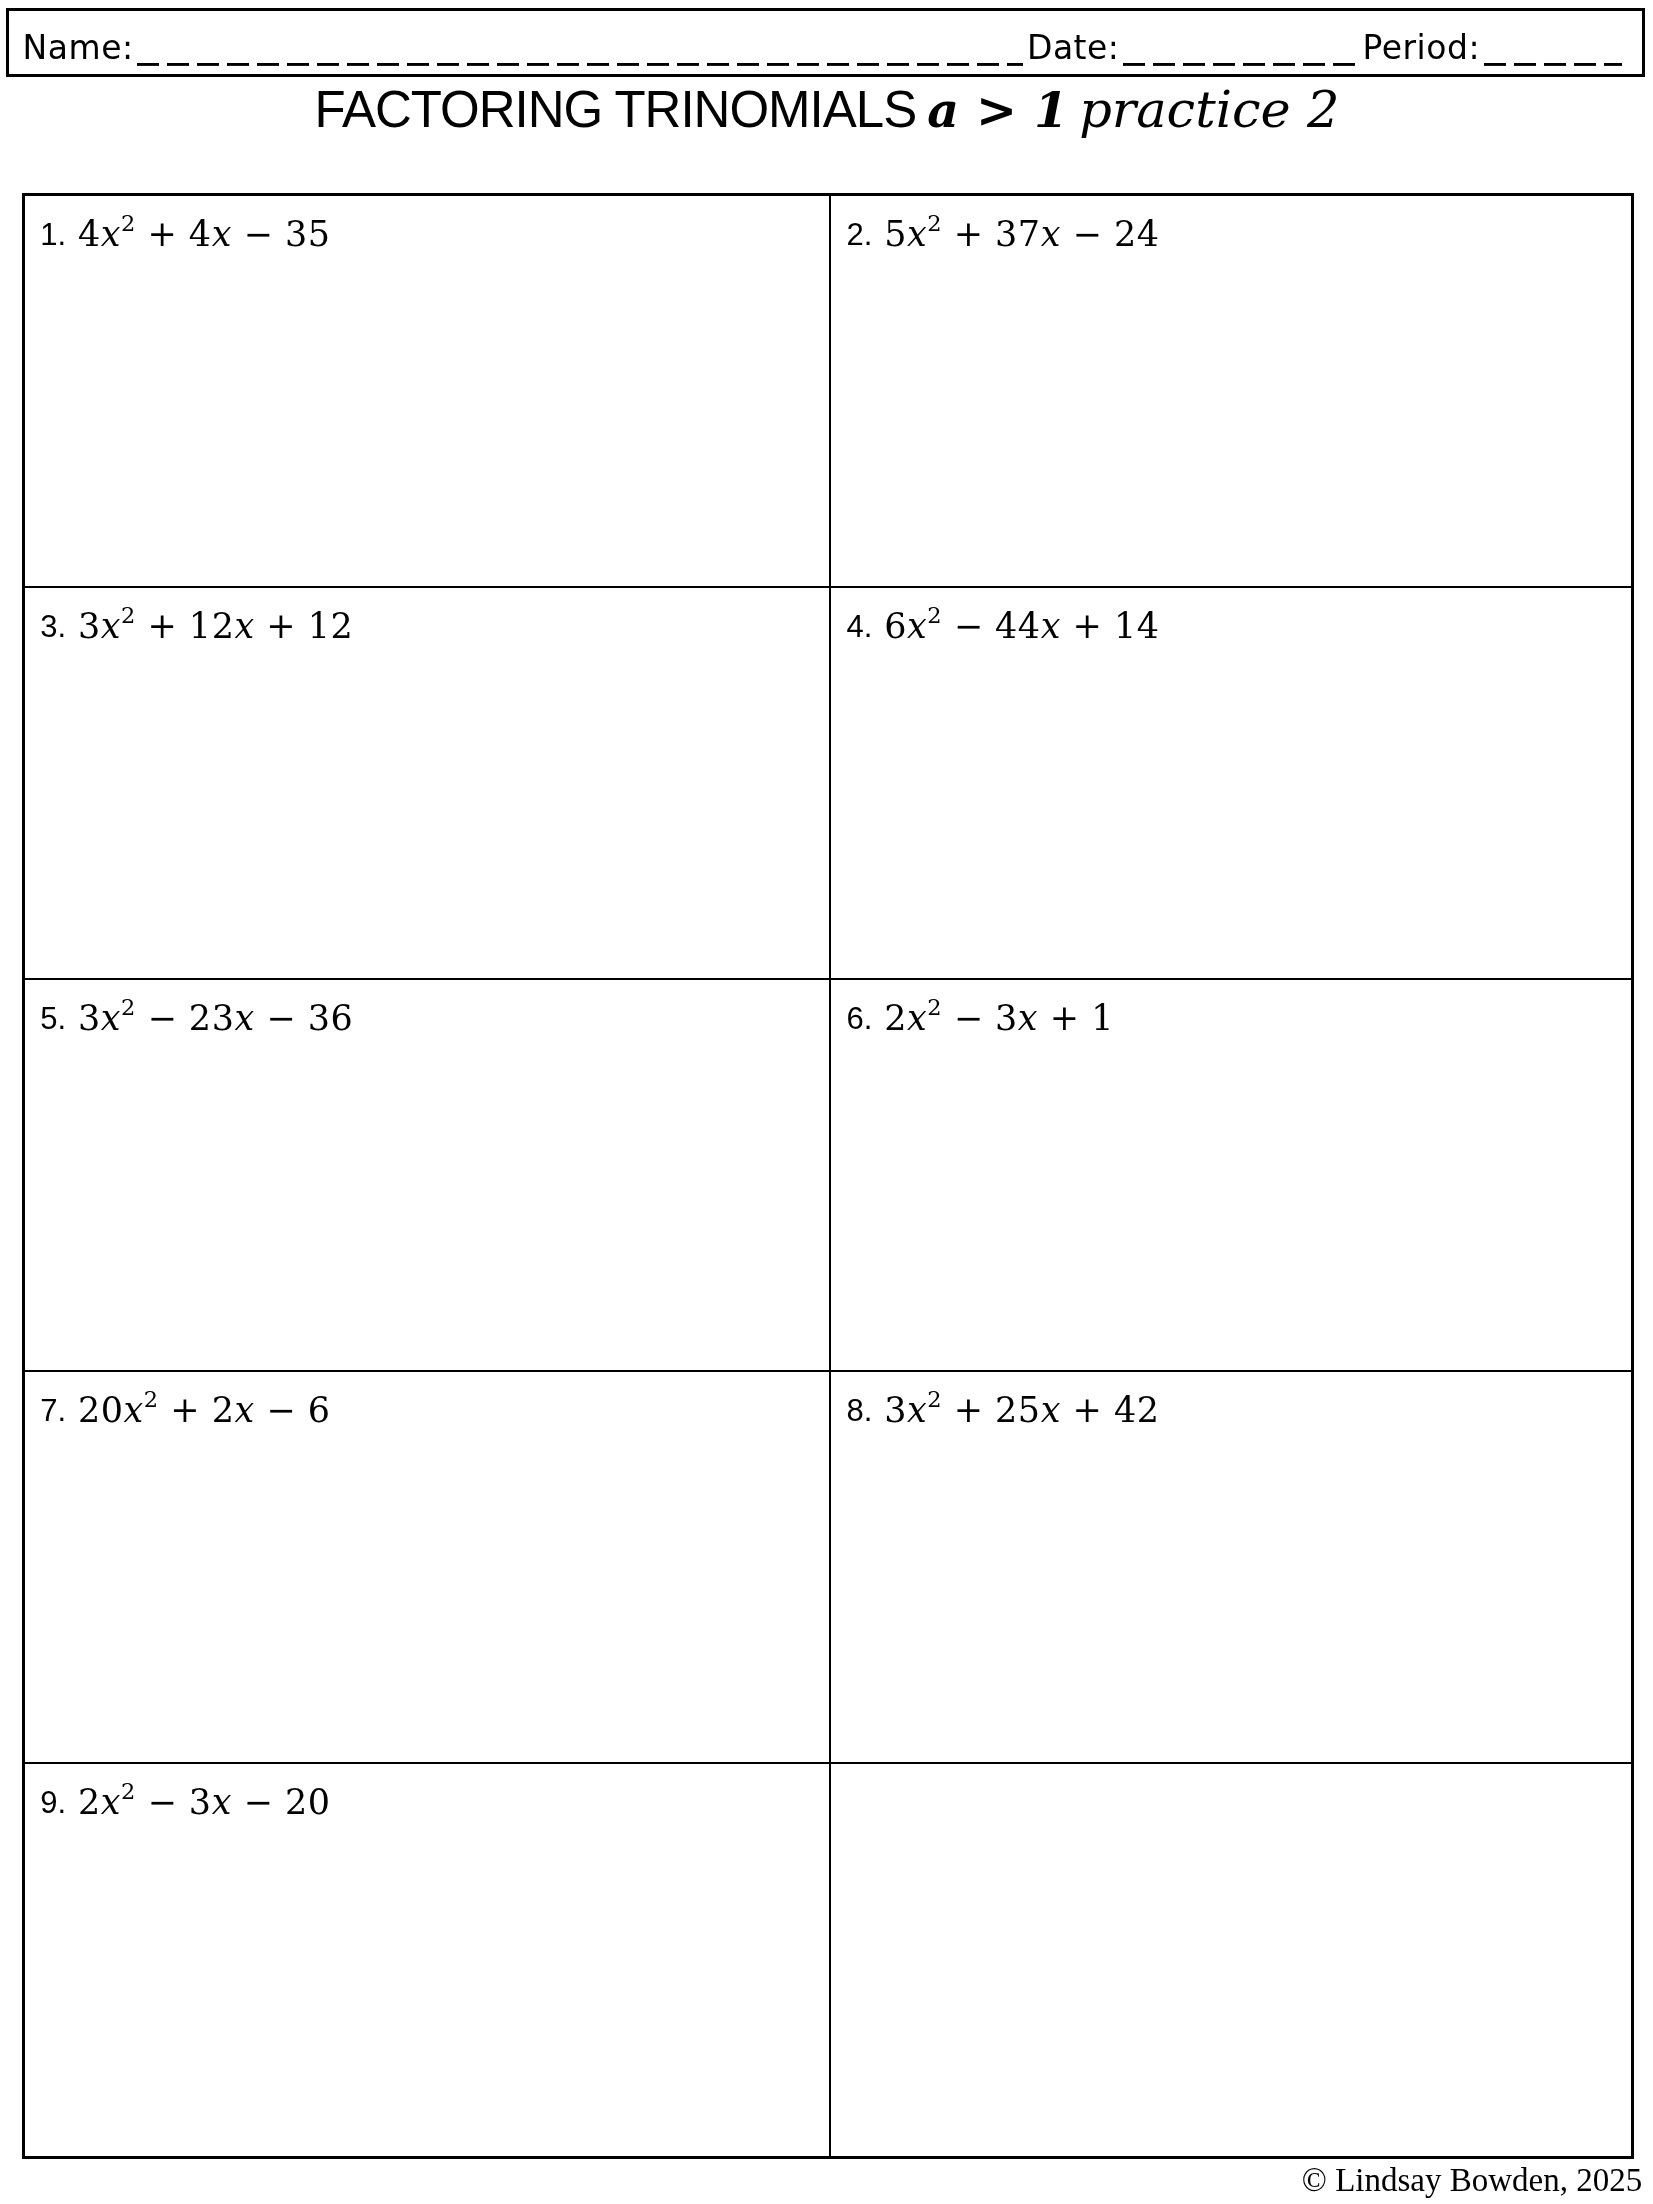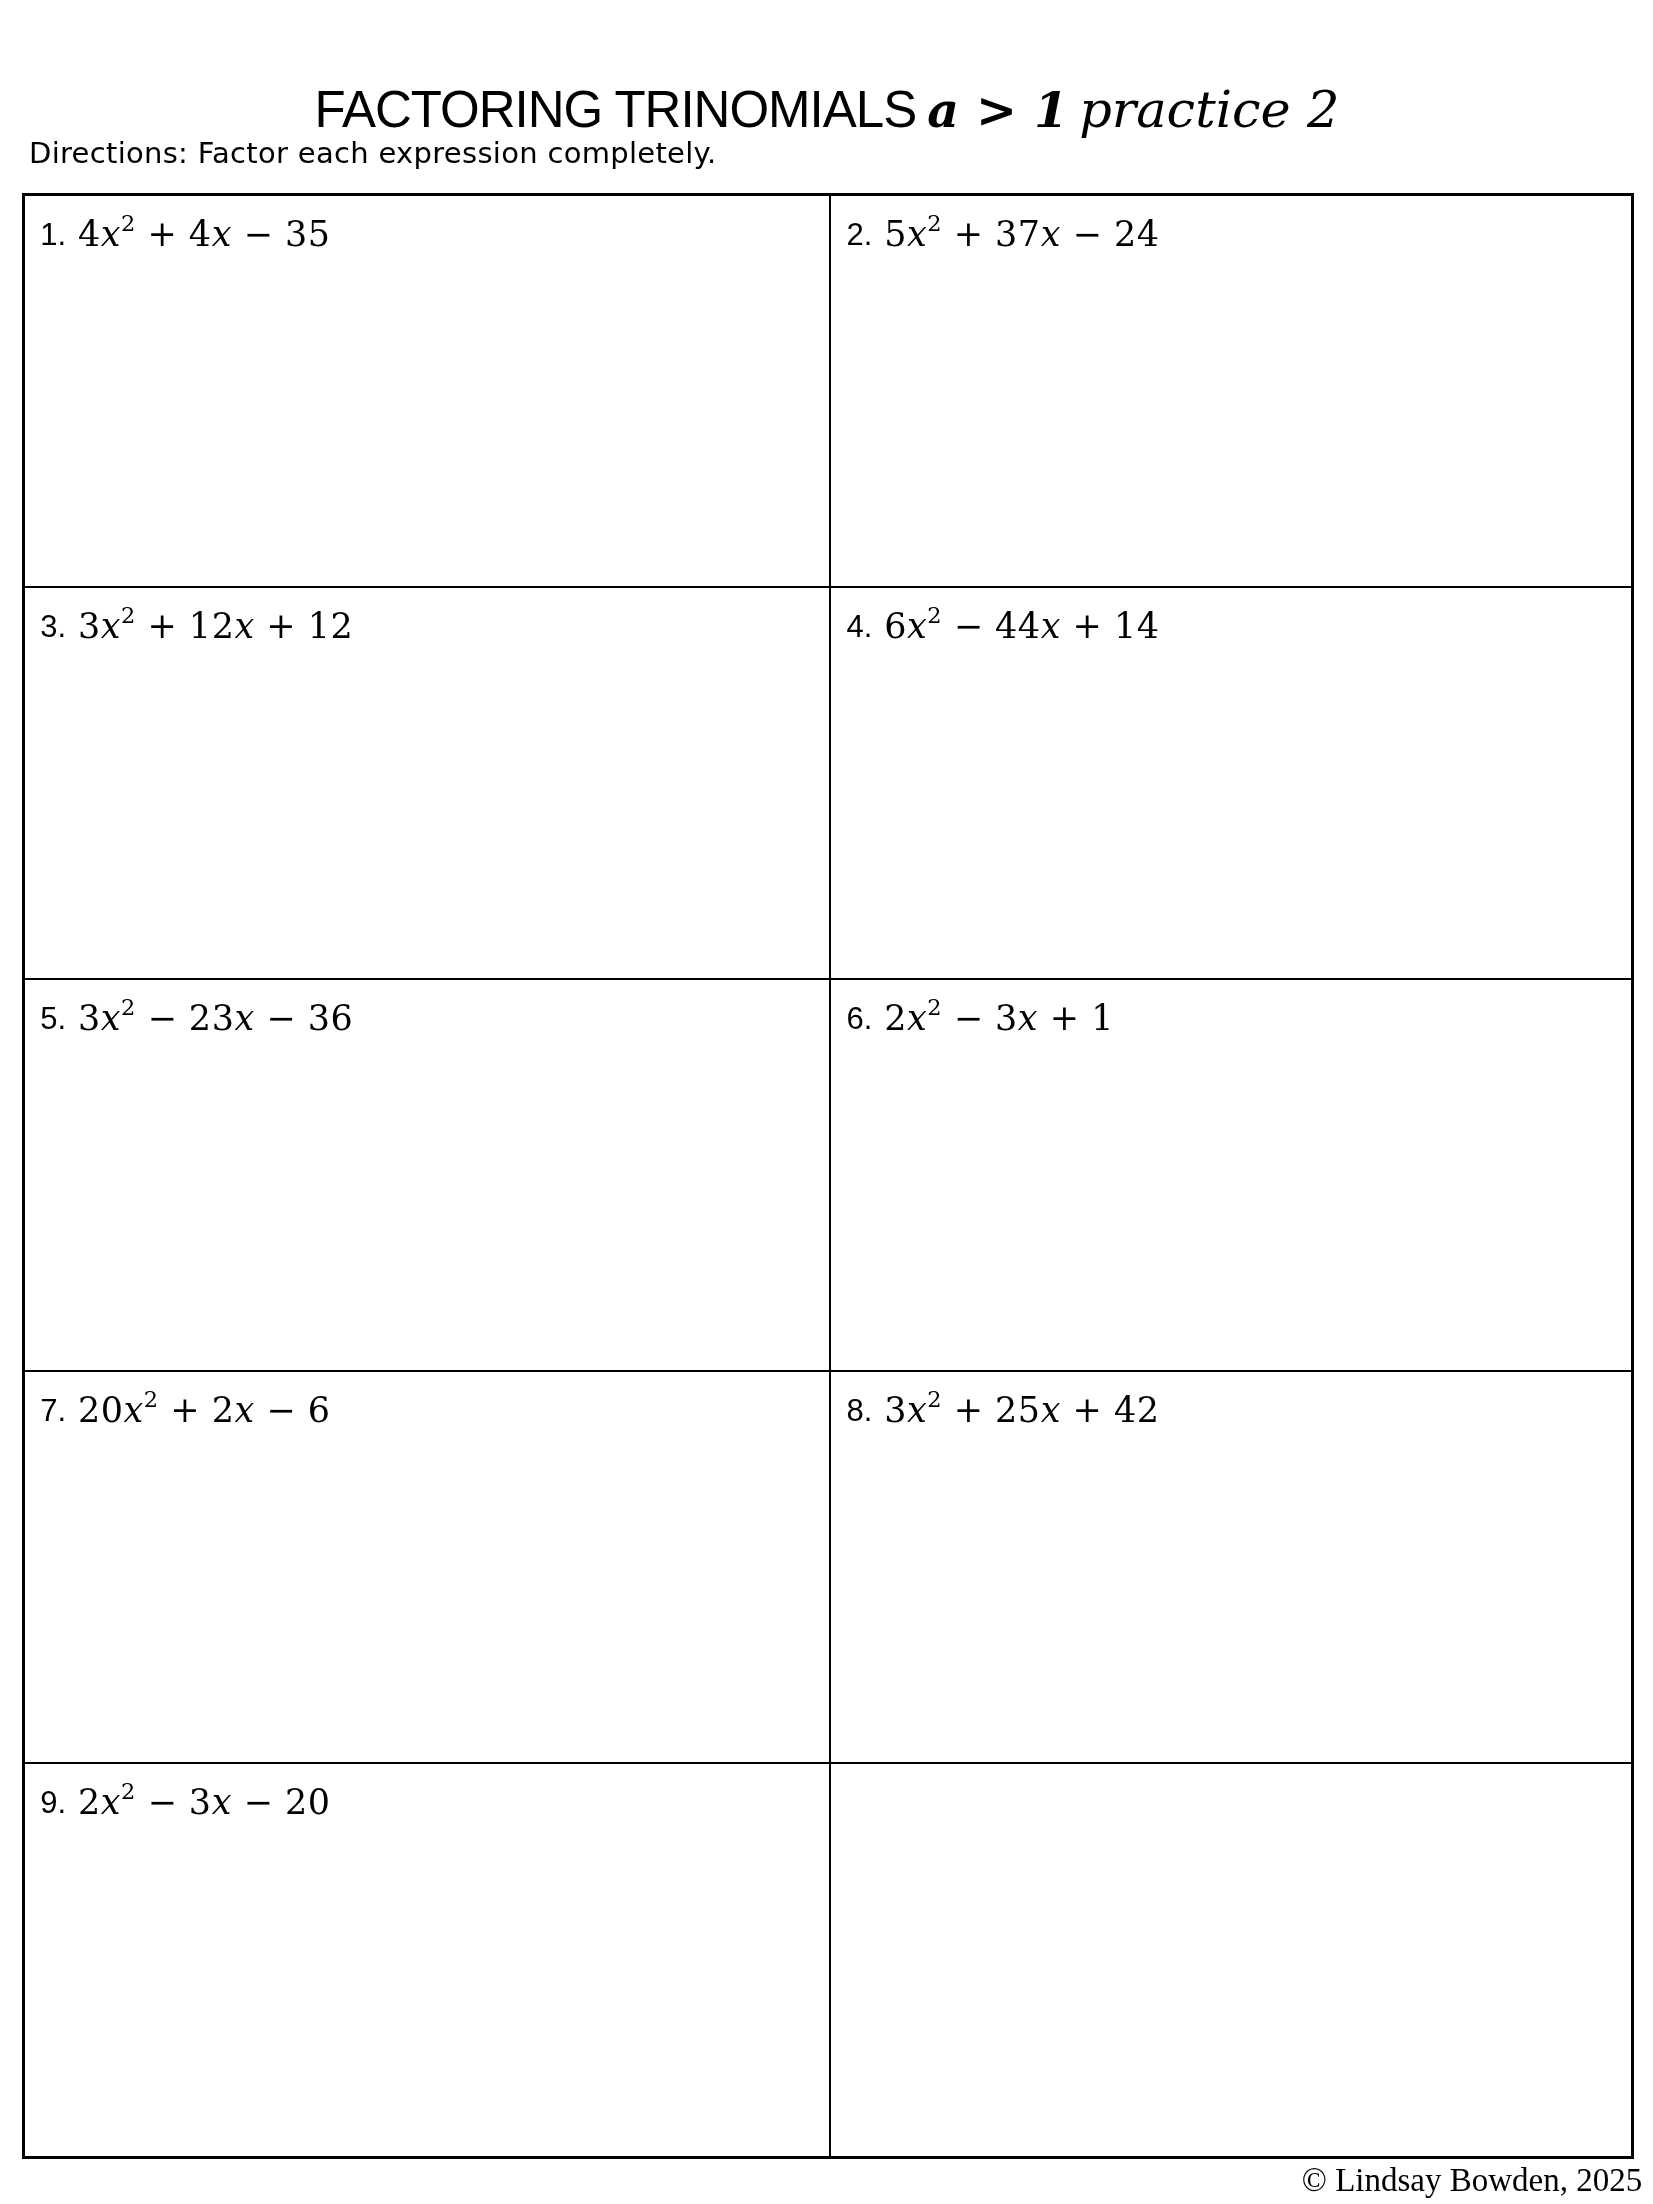--- a/index.html
+++ b/index.html
@@ -98,28 +98,35 @@
     position:absolute;top:2162px;right:11.8px;
     font-family:"Liberation Serif", serif;
     font-size:33px;
   }
 </style>
 </head>
 <body>
 
 <div class="page">
 
+  <div class="header-box">
+    <span class="hlabel">Name:</span>
+    <span class="blank-line bl-name"></span>
+    <span class="hlabel">Date:</span>
+    <span class="blank-line bl-date"></span>
+    <span class="hlabel">Period:</span>
+    <span class="blank-line bl-period"></span>
+  </div>
 
   <div class="title-row">
     <span class="title-main">FACTORING TRINOMIALS</span>
     <span class="title-math">a &gt; 1</span>
     <span class="title-script">practice 2</span>
   </div>
 
-  <div class="directions">Directions: Factor each expression completely.</div>
 
   <div class="problems-grid" id="problems-grid">
       <div class="cell col0 rowline">
         <span class="pnum">1.</span>
         <span class="pexpr">4<i>x</i><sup>2</sup> + 4<i>x</i> − 35</span>
       </div>
       <div class="cell col1 rowline">
         <span class="pnum">2.</span>
         <span class="pexpr">5<i>x</i><sup>2</sup> + 37<i>x</i> − 24</span>
       </div>

